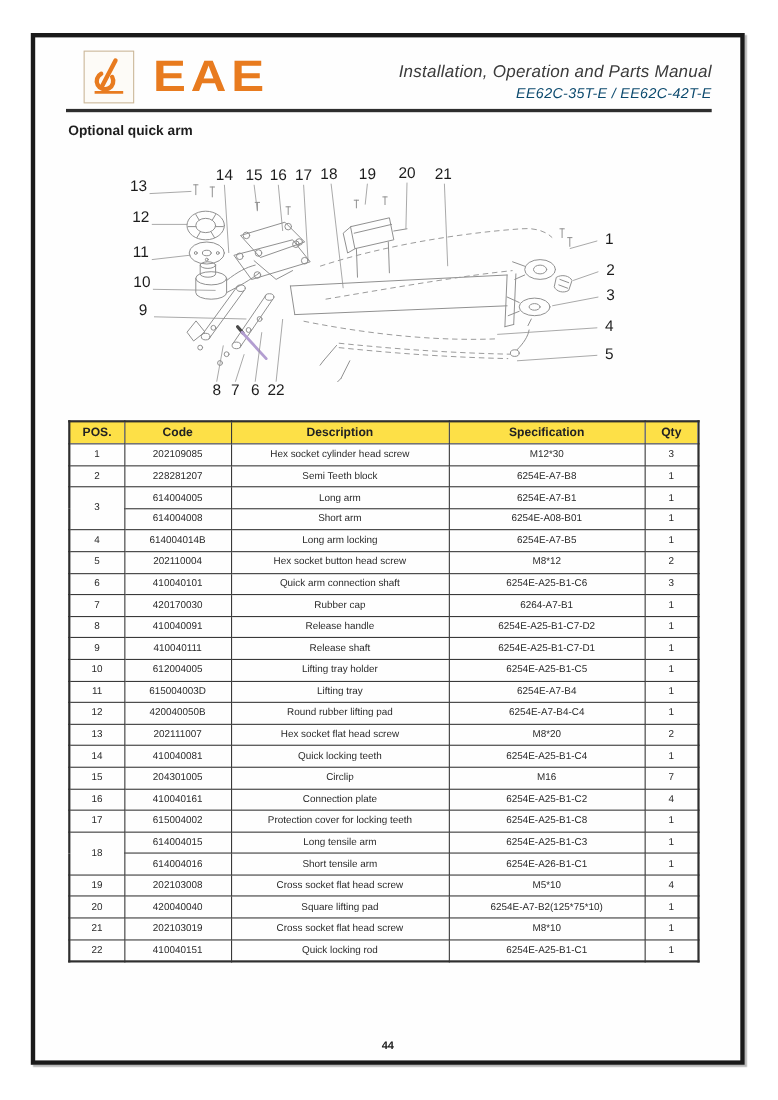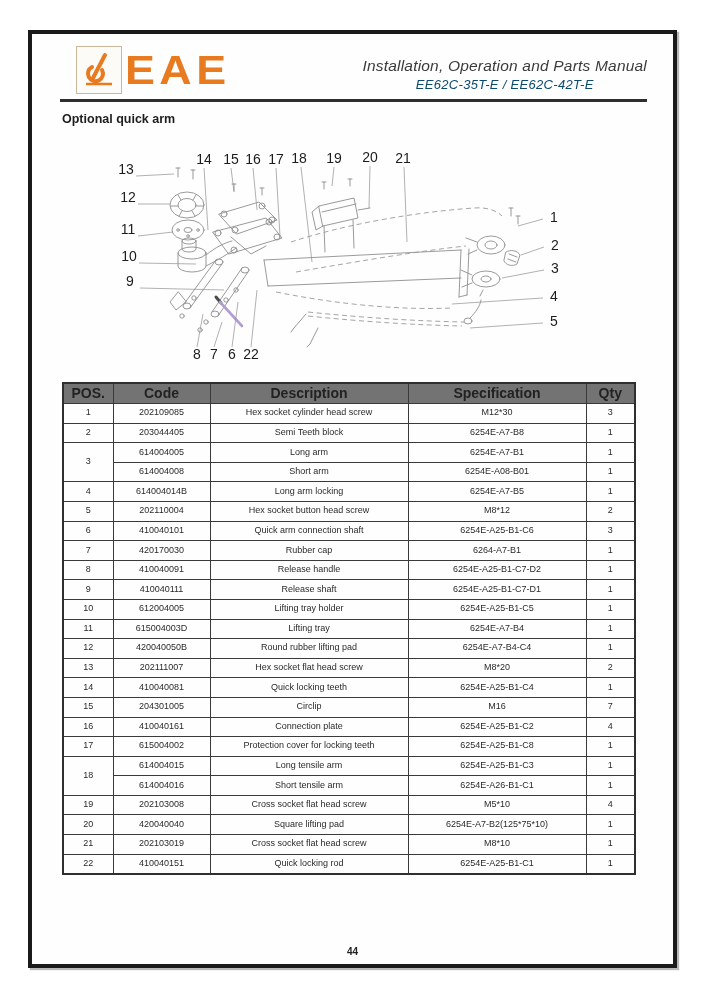--- a/index.html
+++ b/index.html
@@ -9,30 +9,30 @@
     position:relative; overflow:hidden;
   }
   .page-frame {
     position:absolute; left:28px; top:30px; width:649px; height:938px;
     border:4px solid #1a1a1a; background:#fefefe;
     padding:12px 26px 0 28px;
     box-shadow:2px 2px 1px rgba(0,0,0,0.28);
   }
   
   .hdr { display:flex; justify-content:space-between; align-items:flex-end; }
-  .logo-wrap { display:flex; align-items:center; gap:3px;padding-left:16px; }
+  .logo-wrap { display:flex; align-items:center; gap:17px;padding-left:16px; }
   .logo-box {
     width:46px; height:48px; border:1px solid #cbb89a; background:#fdfbf7;
     display:flex; align-items:center; justify-content:center;
   }
   .logo-text {
     font-size:40px; font-weight:800; color:#e87b1f; letter-spacing:4px;
     line-height:48px; transform:scaleX(1.12); transform-origin:left center;
   }
-  .title-block { text-align:center; padding-bottom:2px; }
+  .title-block { text-align:right; padding-bottom:2px; }
   .manual-title { font-size:15.5px; font-style:italic; color:#3b3b3b; letter-spacing:0.2px; }
   .model-line { font-size:13px; font-style:italic; color:#0c4a6e; margin-top:2px; letter-spacing:0.3px; }
   .hdr-rule { height:2.5px; background:#2e2e2e; margin-top:5px; }
   
   .section-title { font-size:12.5px; font-weight:bold; color:#1e1e1e; margin:10px 0 16px 2px; }
   
   .diagram-wrap { width:575px; height:232px; margin:4px 0 0 6px; position:relative; }
   svg text.callout {
     font-family:"Liberation Sans", sans-serif; font-size:14px; fill:#1c1c1c;
     text-anchor:middle;
@@ -42,21 +42,21 @@
   svg .art-dash { stroke:#9a9a9a; stroke-width:0.9; fill:none; stroke-dasharray:5 3.5; }
   
   table.parts {
     border-collapse:collapse; table-layout:fixed; width:572px;
     margin:8px 0 0 2px; font-size:9px; border:2px solid #2f2f2f;
   }
   table.parts th, table.parts td {
     border:1px solid #3a3a3a; height:19.6px; line-height:1.1;
     text-align:center; vertical-align:middle; overflow:hidden; white-space:nowrap;
   }
-  table.parts th { background:#737373; font-size:14px; font-weight:bold; height:21px; color:#222;margin-left:15px; }
+  table.parts th { background:#fde047; font-size:11px; font-weight:bold; height:21px; color:#222;margin-left:15px; }
   td.c-desc, td.c-spec { text-align:left; }
   .page-number {
     position:absolute; bottom:7px; left:0; right:0;
     text-align:center; font-size:10px; color:#222; font-weight:bold;
   }
 </style>
 </head>
 <body>
 
 <div class="page-frame">
@@ -250,21 +250,21 @@
     <tbody>
         <tr>
           <td class="c-pos">1</td>
           <td class="c-code">202109085</td>
           <td class="c-desc">Hex socket cylinder head screw</td>
           <td class="c-spec">M12*30</td>
           <td class="c-qty">3</td>
         </tr>
         <tr>
           <td class="c-pos">2</td>
-          <td class="c-code">203044405</td>
+          <td class="c-code">228281207</td>
           <td class="c-desc">Semi Teeth block</td>
           <td class="c-spec">6254E-A7-B8</td>
           <td class="c-qty">1</td>
         </tr>
         <tr>
           <td class="c-pos" rowspan="2">3</td>
           <td class="c-code">614004005</td>
           <td class="c-desc">Long arm</td>
           <td class="c-spec">6254E-A7-B1</td>
           <td class="c-qty">1</td>

